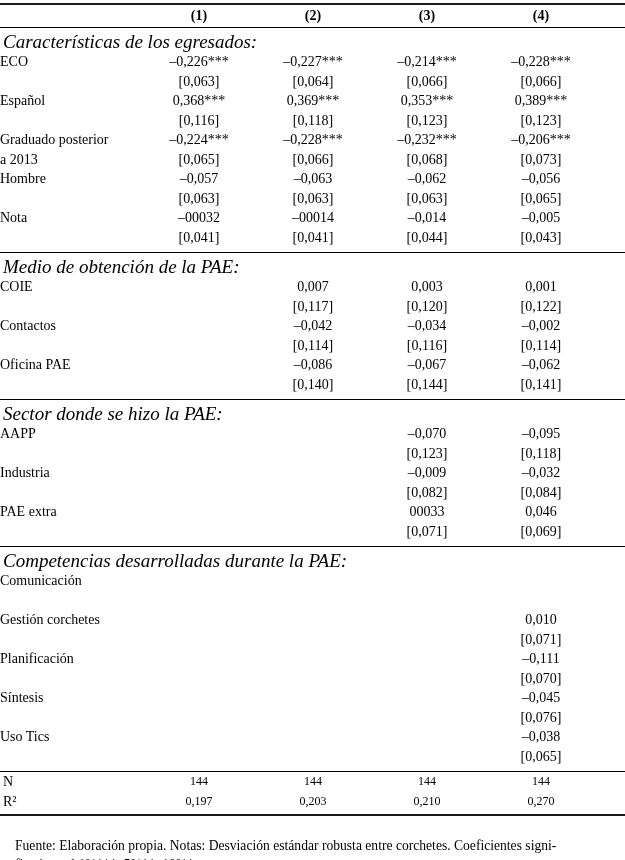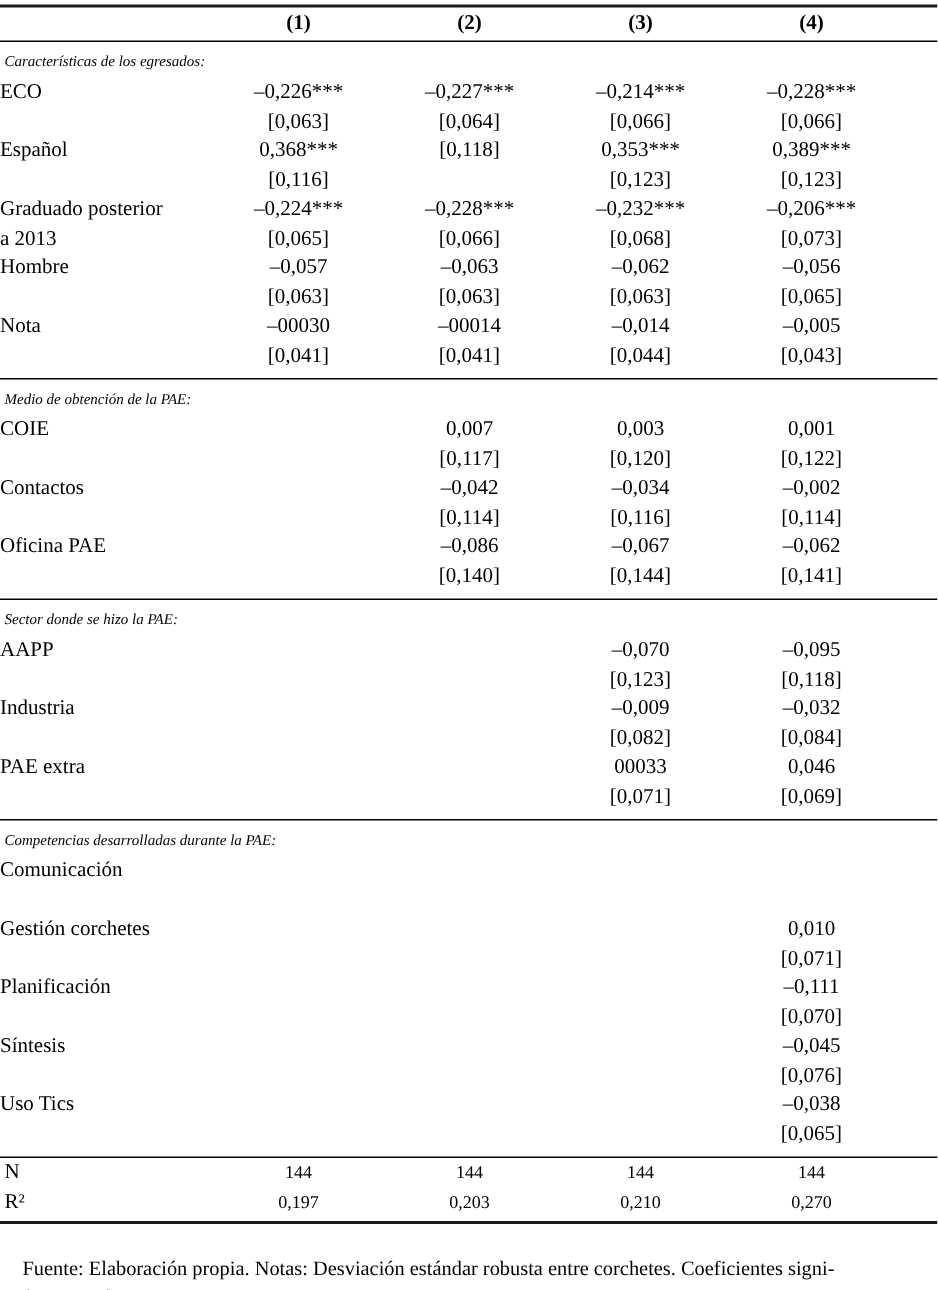--- a/index.html
+++ b/index.html
@@ -18,21 +18,21 @@
 
   .grid { display:grid; grid-template-columns:142px 114px 114px 114px 114px 1fr; }
 
   .header-row { height:22px; }
   .header-row .hcell {
     font-weight:bold; font-size:14px; text-align:center; line-height:22px;
   }
 
   .section-title {
     height:24px; line-height:27px;
-    font-style:italic; font-size:10px;
+    font-style:italic; font-size:19px;
     padding-left:3px;
   }
 
   .vrow .lbl { font-size:14px; }
   .vrow .l1, .vrow .l2 { height:19.5px; line-height:19.5px; font-size:14px; white-space:nowrap; }
   .vrow .cell { text-align:center; }
 
   .stats-row { height:19.5px; }
   .stats-row .slbl { padding-left:3px; font-size:14px; line-height:19.5px; }
   .stats-row .sval { text-align:center; font-size:12px; line-height:19.5px; }
@@ -85,20 +85,21 @@
   <div class="grid vrow">
     <div class="lbl">
         <div class="l1">Español</div>
         <div class="l2"></div>
       </div>
     <div class="cell">
         <div class="l1">0,368***</div>
         <div class="l2">[0,116]</div>
       </div>
     <div class="cell">
+        <div class="l1">0,369***</div>
         <div class="l2">[0,118]</div>
       </div>
     <div class="cell">
         <div class="l1">0,353***</div>
         <div class="l2">[0,123]</div>
       </div>
     <div class="cell">
         <div class="l1">0,389***</div>
         <div class="l2">[0,123]</div>
       </div>
@@ -152,21 +153,21 @@
       </div>
     <div></div>
   </div>
 
   <div class="grid vrow">
     <div class="lbl">
         <div class="l1">Nota</div>
         <div class="l2"></div>
       </div>
     <div class="cell">
-        <div class="l1">–00030</div>
+        <div class="l1">–00032</div>
         <div class="l2">[0,041]</div>
       </div>
     <div class="cell">
         <div class="l1">–00014</div>
         <div class="l2">[0,041]</div>
       </div>
     <div class="cell">
         <div class="l1">–0,014</div>
         <div class="l2">[0,044]</div>
       </div>

